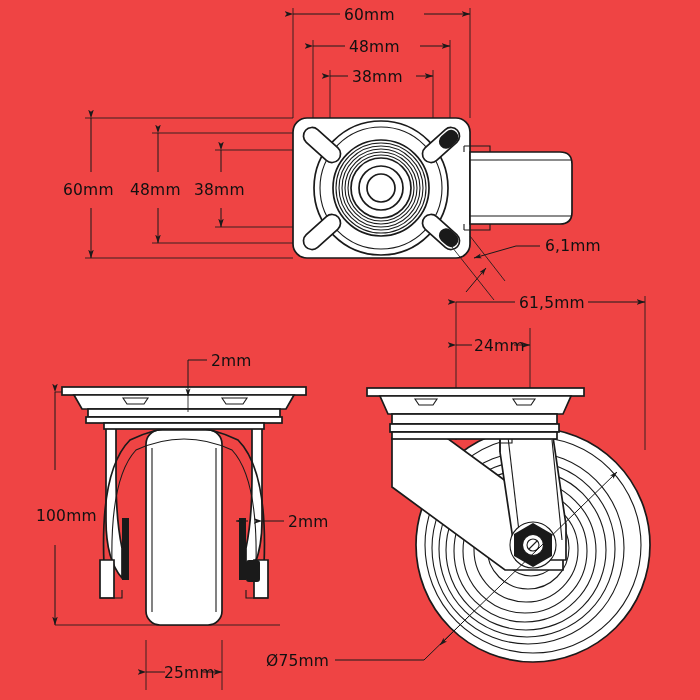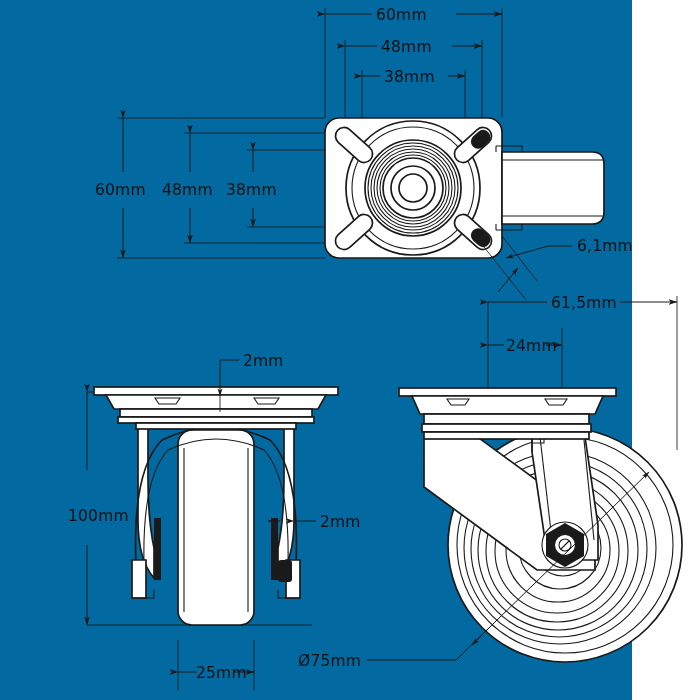--- a/index.html
+++ b/index.html
@@ -1,18 +1,18 @@
 <!DOCTYPE html>
 <html><head>
 <meta charset="utf-8">
 <style>
   html,body{margin:0;padding:0;background:#ffffff;}
   body{width:700px;height:700px;overflow:hidden;
        font-family:"DejaVu Sans","Liberation Sans",sans-serif;}
-  #sheet{position:relative;width:600px;height:700px;background:#0369a1;padding-left:32px;}
+  #sheet{position:relative;width:700px;height:700px;background:#ef4444;}
   svg{display:block;}
   .ln{stroke:#1a1a1a;fill:none;stroke-width:1.1;}
   .ln-thick{stroke:#1a1a1a;fill:none;stroke-width:1.7;}
   .ext{stroke:#1a1a1a;fill:none;stroke-width:0.85;}
   .dim{stroke:#1a1a1a;fill:none;stroke-width:1.0;}
   .fillw{fill:#ffffff;}
   .fillk{fill:#1a1a1a;}
   text.dimtxt{font-family:"DejaVu Sans","Liberation Sans",sans-serif;
       font-size:15.5px;fill:#111;letter-spacing:0.2px;}
 </style>

